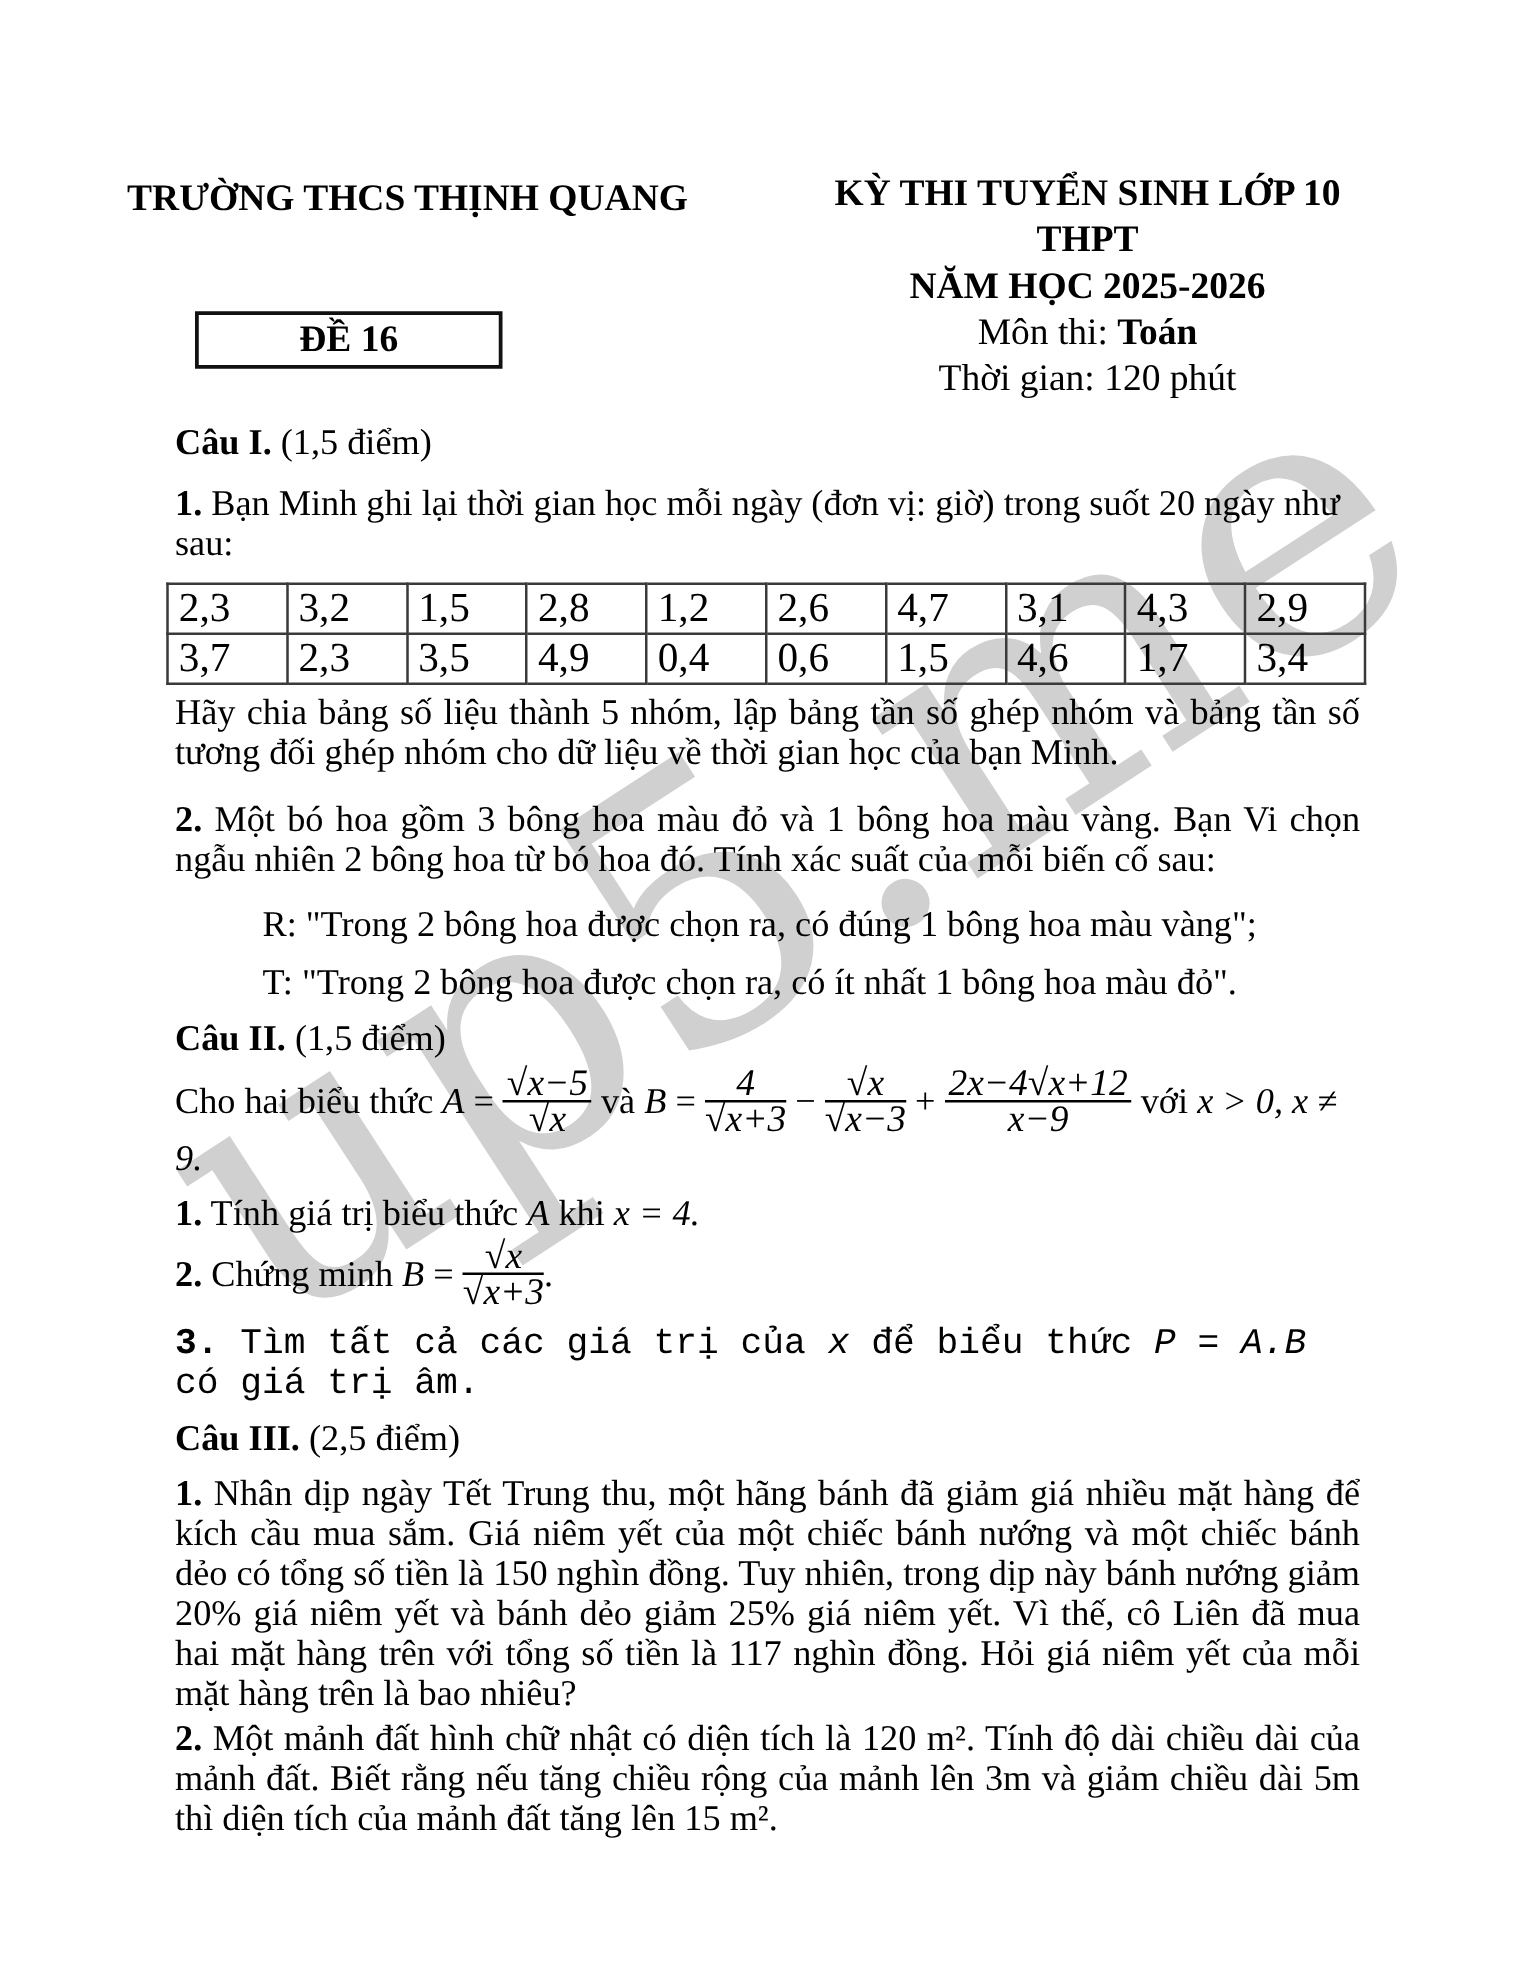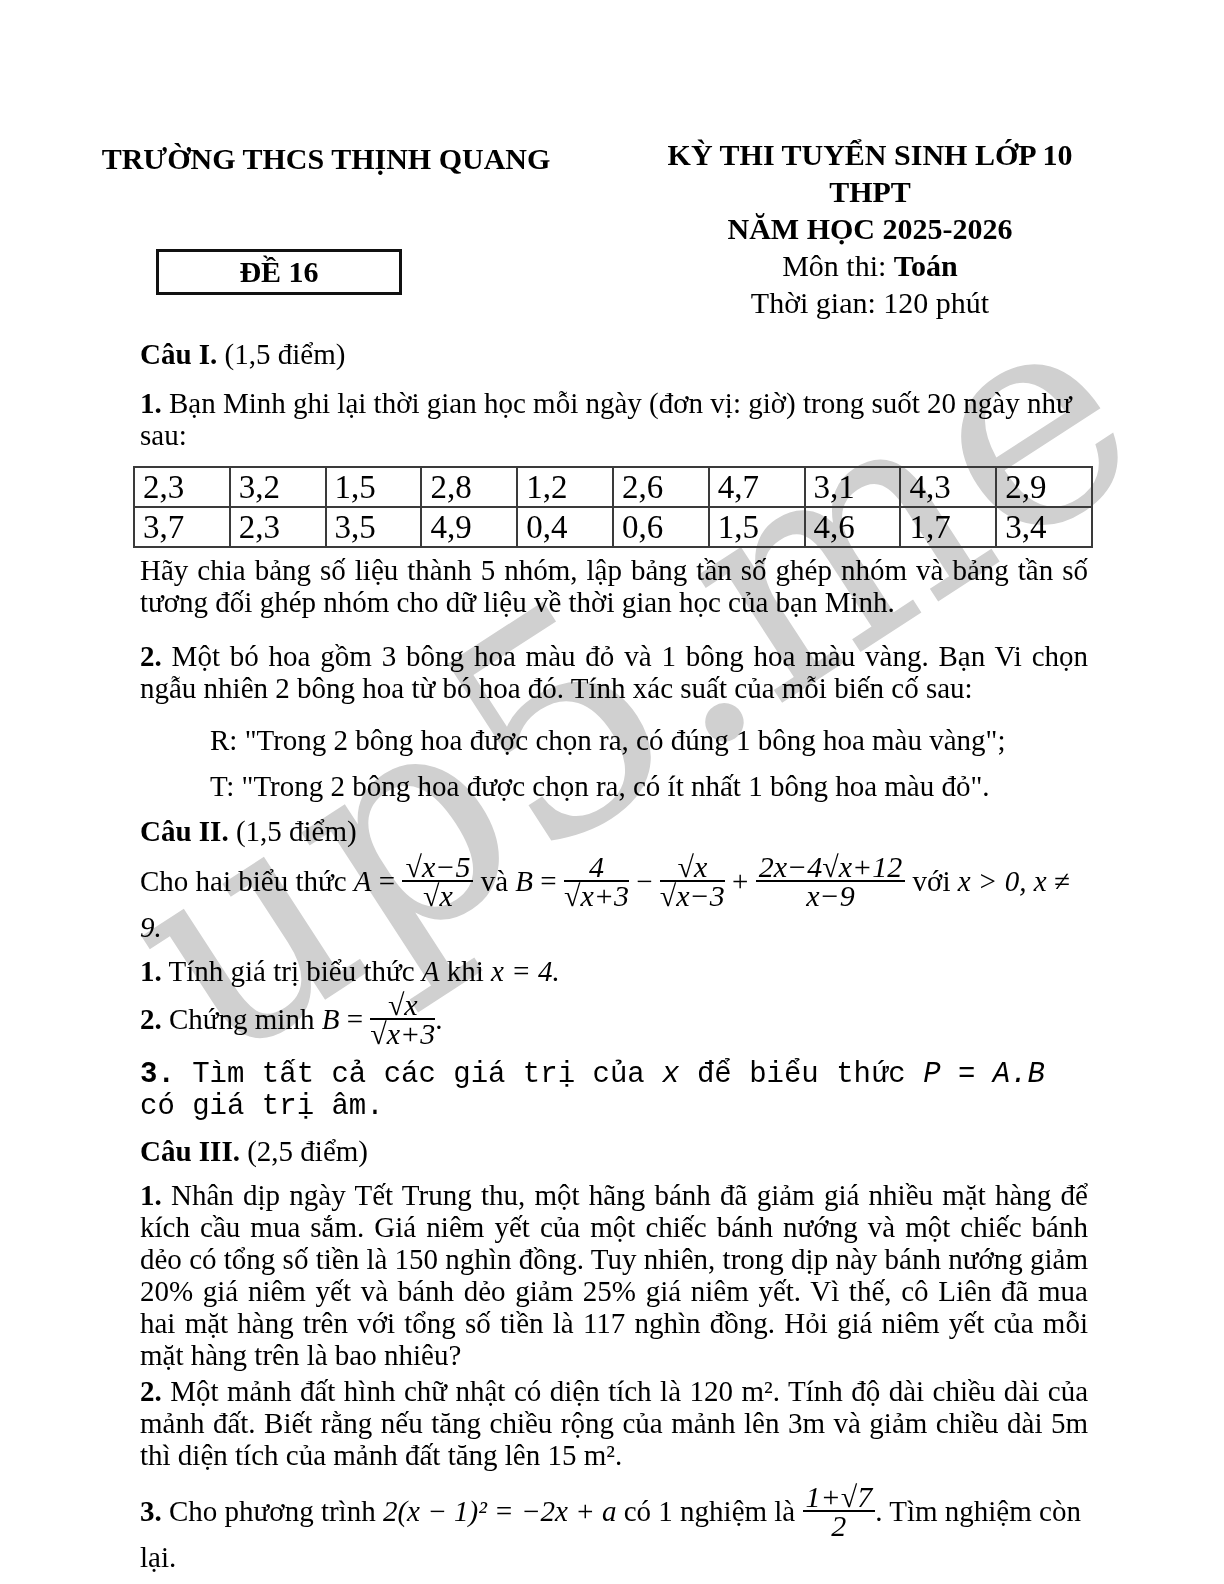--- a/index.html
+++ b/index.html
@@ -167,22 +167,15 @@
     <div class="blk jst" style="margin-top:12px;">
       <span class="bn">1.</span>
       <span>Nhân dịp ngày Tết Trung thu, một hãng bánh đã giảm giá nhiều mặt hàng để kích cầu mua sắm. Giá niêm yết của một chiếc bánh nướng và một chiếc bánh dẻo có tổng số tiền là 150 nghìn đồng. Tuy nhiên, trong dịp này bánh nướng giảm 20% giá niêm yết và bánh dẻo giảm 25% giá niêm yết. Vì thế, cô Liên đã mua hai mặt hàng trên với tổng số tiền là 117 nghìn đồng. Hỏi giá niêm yết của mỗi mặt hàng trên là bao nhiêu?</span>
     </div>
 
     <div class="blk jst" style="margin-top:4px;">
       <span class="bn">2.</span>
       <span>Một mảnh đất hình chữ nhật có diện tích là 120 m². Tính độ dài chiều dài của mảnh đất. Biết rằng nếu tăng chiều rộng của mảnh lên 3m và giảm chiều dài 5m thì diện tích của mảnh đất tăng lên 15 m².</span>
     </div>
 
-    <div class="blk formula-line" style="margin-top:16px;">
-      <span class="bn">3.</span>
-      <span>Cho phương trình</span>
-      <span class="mi">2(x − 1)² = −2x + a</span>
-      <span>có 1 nghiệm là</span>
-      <span class="frac"><span class="num">1+√7</span><span class="den">2</span></span><span>. Tìm nghiệm còn lại.</span>
-    </div>
 
   </div>
 </div>
 
 </body></html>

